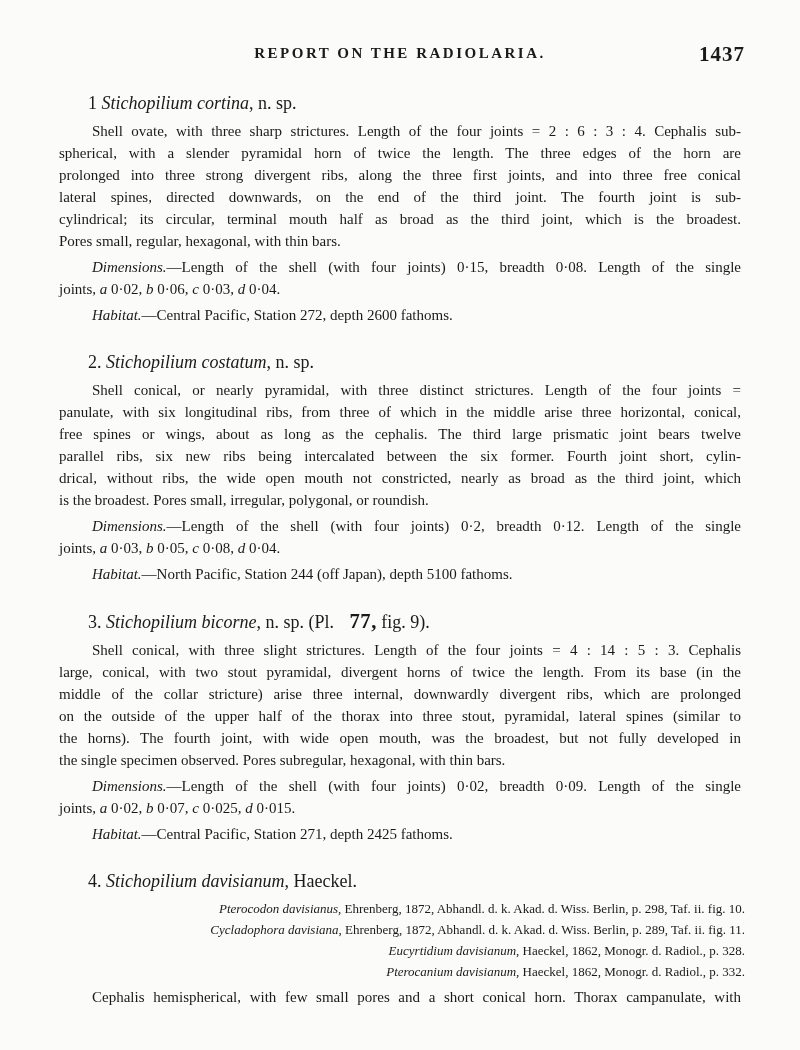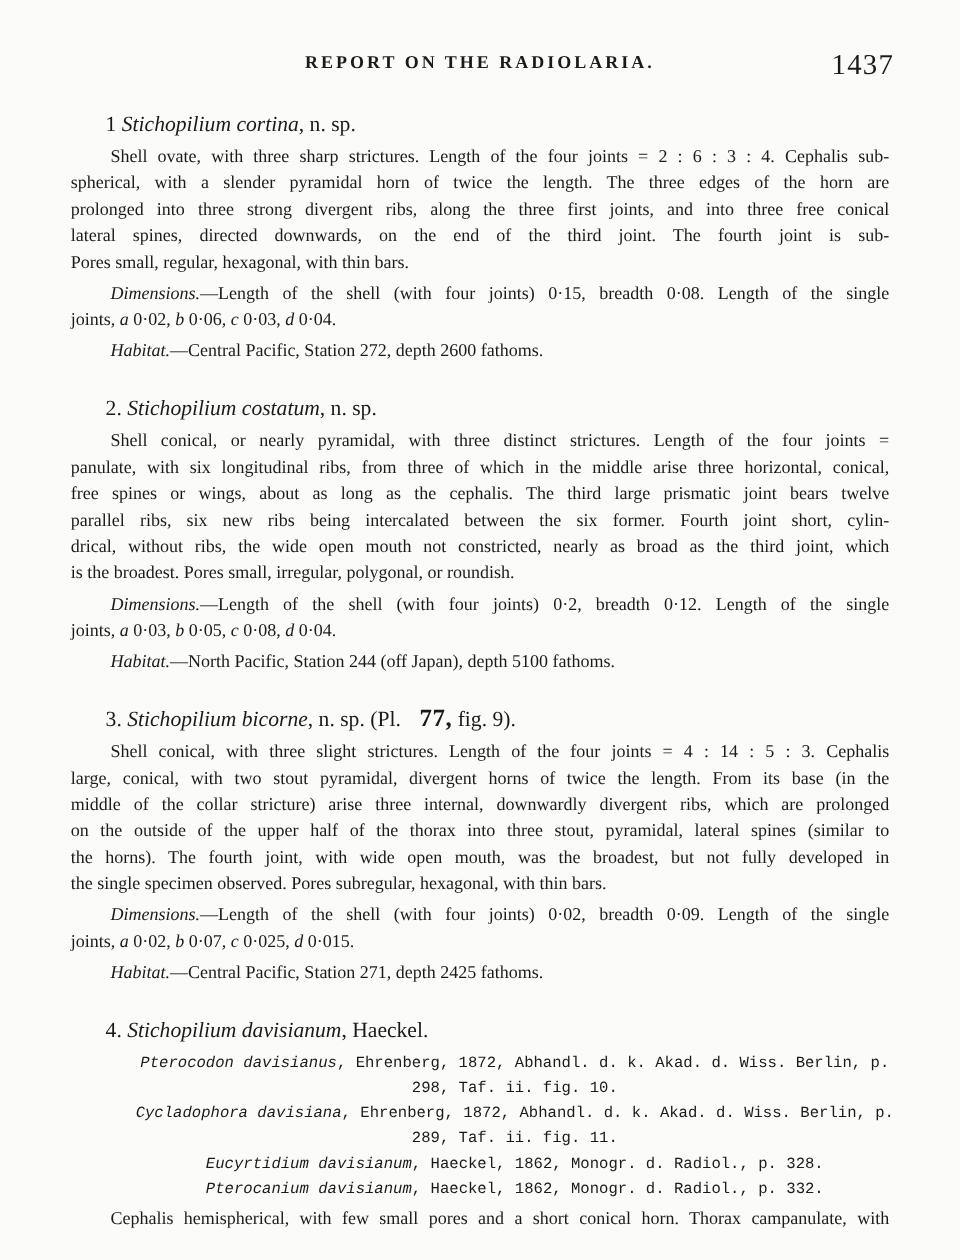--- a/index.html
+++ b/index.html
@@ -15,58 +15,59 @@
   }
   .page-header { position:relative; height:22px; margin-bottom:4px; }
   .running-title {
     text-align:center;
     font-size:15px;
     letter-spacing:2.5px;
     font-weight:600;
   }
   .page-number {
     position:absolute; right:0; top:-3px;
-    font-size:24px; font-weight:400; letter-spacing:1px;
+    font-size:21px; font-weight:700; letter-spacing:1px;
   }
   .species-heading {
     margin:24px 0 5px 0;
     padding-left:33px;
     font-size:18px;
     font-weight:normal;
     line-height:24px;
   }
   .page-body { font-size:15px; line-height:22px; }
   .para { margin:4px; }
   .tline { text-align:justify; text-align-last:justify; }
   .tline-last { text-align-last:left; }
   .para .tline:first-child { text-indent:33px; }
   .seg-i { font-style:italic; }
   .seg-b { font-weight:bold; font-size:1.15em; letter-spacing:0.5px;margin-left:11px; }
   .synonymy { margin:3px 0 3px 58px; font-size:13px; line-height:21px; }
-  .syn-entry { text-align:center;font-family:Liberation Mono, monospace; }
+  .syn-entry { text-align:right; }
 </style>
 </head>
 <body>
 
 <div class="page">
 
   <div class="page-header">
     <div class="running-title">REPORT ON THE RADIOLARIA.</div>
     <div class="page-number">1437</div>
   </div>
 
   <div class="page-body">
 
     <section>
       <h2 class="species-heading"><span>1 </span><span class="seg-i">Stichopilium cortina</span><span>, n. sp.</span></h2>
       <div class="para">
           <div class="tline">Shell ovate, with three sharp strictures. Length of the four joints = 2 : 6 : 3 : 4. Cephalis sub-</div>
           <div class="tline">spherical, with a slender pyramidal horn of twice the length. The three edges of the horn are</div>
           <div class="tline">prolonged into three strong divergent ribs, along the three first joints, and into three free conical</div>
           <div class="tline">lateral spines, directed downwards, on the end of the third joint. The fourth joint is sub-</div>
+          <div class="tline">cylindrical; its circular, terminal mouth half as broad as the third joint, which is the broadest.</div>
           <div class="tline tline-last">Pores small, regular, hexagonal, with thin bars.</div>
         </div>
       <div class="para">
           <div class="tline"><span class="seg-i">Dimensions.</span><span>—Length of the shell (with four joints) 0·15, breadth 0·08. Length of the single</span></div>
           <div class="tline tline-last"><span>joints, </span><span class="seg-i">a</span><span> 0·02, </span><span class="seg-i">b</span><span> 0·06, </span><span class="seg-i">c</span><span> 0·03, </span><span class="seg-i">d</span><span> 0·04.</span></div>
         </div>
       <div class="para">
           <div class="tline tline-last"><span class="seg-i">Habitat.</span><span>—Central Pacific, Station 272, depth 2600 fathoms.</span></div>
         </div>
     </section>

